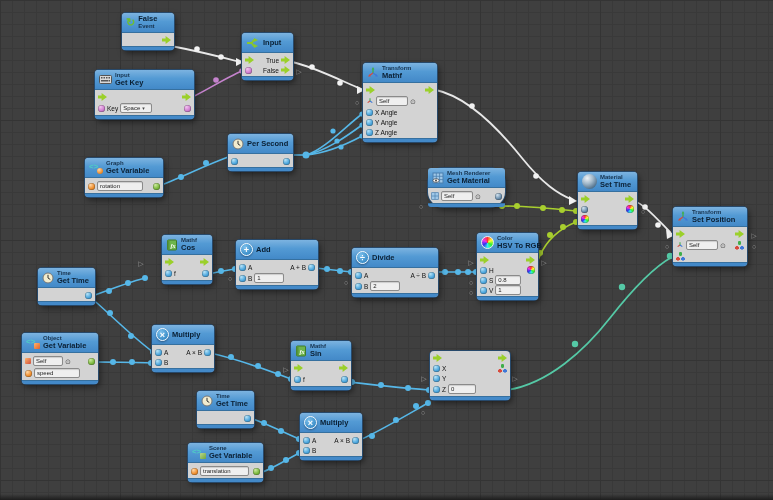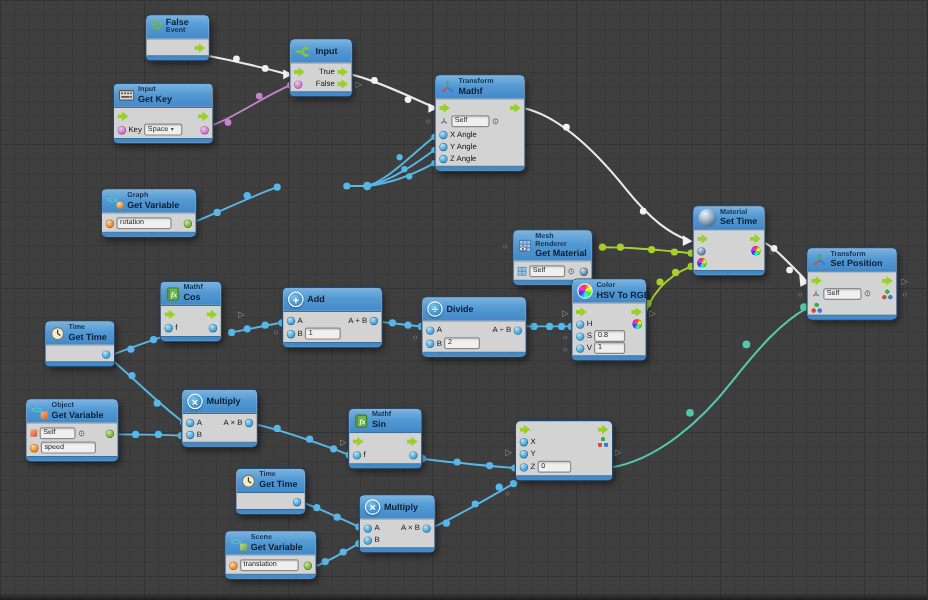--- a/index.html
+++ b/index.html
@@ -293,21 +293,21 @@
     <div class="row">
       <span class="p-dot pink"></span>
           <span class="sp"></span>
       <span class="lbl">False</span>
       <span class="p-flow"></span>
     </div>
   </div>
   <div class="ftr"></div>
 </div>
 
-<div class="node" style="left:95px;top:70px;width:82px;">
+<div class="node" style="left:95px;top:70px;width:99px;">
   <div class="hdr">
     <svg width="13" height="11" viewBox="0 0 13 11">
       <rect x="0.5" y="1.5" width="12" height="8" rx="1" fill="#d8d8d8" stroke="#555"></rect>
       <g fill="#555">
             <rect x="2" y="3" width="1.5" height="1.5"></rect>
             <rect x="4.5" y="3" width="1.5" height="1.5"></rect>
       <rect x="7" y="3" width="1.5" height="1.5"></rect>
             <rect x="9.5" y="3" width="1.5" height="1.5"></rect>
       <rect x="2" y="6" width="7" height="1.5"></rect>
             <rect x="9.5" y="6" width="1.5" height="1.5"></rect>
@@ -328,20 +328,37 @@
       <span class="p-dot pink"></span>
       <span class="lbl">Key</span>
       <span class="field drop" style="width:26px"><span>Space</span></span>
       <span class="sp"></span>
       <span class="p-dot pink"></span>
     </div>
   </div>
   <div class="ftr"></div>
 </div>
 
+<div class="node" style="left:228px;top:134px;width:65px;">
+  <div class="hdr">
+    <svg width="12" height="12" viewBox="0 0 12 12">
+      <circle cx="6" cy="6" r="5" fill="#f2ecce" stroke="#777"></circle>
+      <path d="M6,6 L6,2.8 M6,6 L8.3,7.5" stroke="#333" stroke-width="1" fill="none"></path>
+    </svg>
+    <span class="ttl">Per Second</span>
+  </div>
+  <div class="body">
+        <div class="row">
+    <span class="p-dot"></span>
+          <span class="sp"></span>
+    <span class="p-dot"></span>
+  </div>
+      </div>
+  <div class="ftr"></div>
+</div>
 
 <div class="node" style="left:85px;top:158px;width:78px;">
   <div class="hdr">
     <span class="vic">
           <span class="vb">&lt;&gt;</span>
       <span class="vdot" style="background:radial-gradient(circle at 35% 30%,#ffd8a8,#f09030 60%,#b5651a)"></span>
         </span>
     <span class="t">
           <span class="cat">Graph</span>
       <span class="ttl">Get Variable</span>
@@ -397,21 +414,21 @@
       <span class="lbl">Y Angle</span>
     </div>
     <div class="row">
       <span class="p-dot"></span>
       <span class="lbl">Z Angle</span>
     </div>
   </div>
   <div class="ftr"></div>
 </div>
 
-<div class="node" style="left:428px;top:192px;width:65px;">
+<div class="node" style="left:428px;top:168px;width:77px;border-radius:15px;">
   <div class="hdr">
     <svg width="12" height="12" viewBox="0 0 12 12">
       <rect x="1" y="1" width="10" height="10" fill="#9ec7e8" stroke="#4a7fae"></rect>
       <path d="M1,4.3 H11 M1,7.6 H11 M4.3,1 V11 M7.6,1 V11" stroke="#4a7fae" stroke-width="0.8"></path>
       <ellipse cx="4" cy="8.5" rx="3" ry="1.8" fill="#fff" stroke="#333" stroke-width="0.6"></ellipse>
           <circle cx="4" cy="8.5" r="0.9" fill="#333"></circle>
     </svg>
     <span class="t">
           <span class="cat">Mesh Renderer</span>
       <span class="ttl">Get Material</span>
@@ -490,21 +507,21 @@
           <span class="sp"></span>
       <span class="p-vec"></span>
     </div>
     <div class="row">
       <span class="p-vec"></span>
     </div>
   </div>
   <div class="ftr"></div>
 </div>
 
-<div class="node" style="left:134px;top:235px;width:50px;">
+<div class="node" style="left:162px;top:235px;width:50px;">
   <div class="hdr">
     <svg width="12" height="12" viewBox="0 0 12 12">
       <rect x="1.5" y="1" width="9" height="10" rx="1" fill="#6db54c" stroke="#3e7a28"></rect>
       <rect x="1.5" y="1" width="2" height="10" fill="#57963a"></rect>
       <text x="7" y="8.5" font-size="6" font-style="italic" font-weight="bold" fill="#fff" text-anchor="middle" font-family="Liberation Serif,serif">fx</text>
     </svg>
     <span class="t">
           <span class="cat">Mathf</span>
       <span class="ttl">Cos</span>
         </span>

